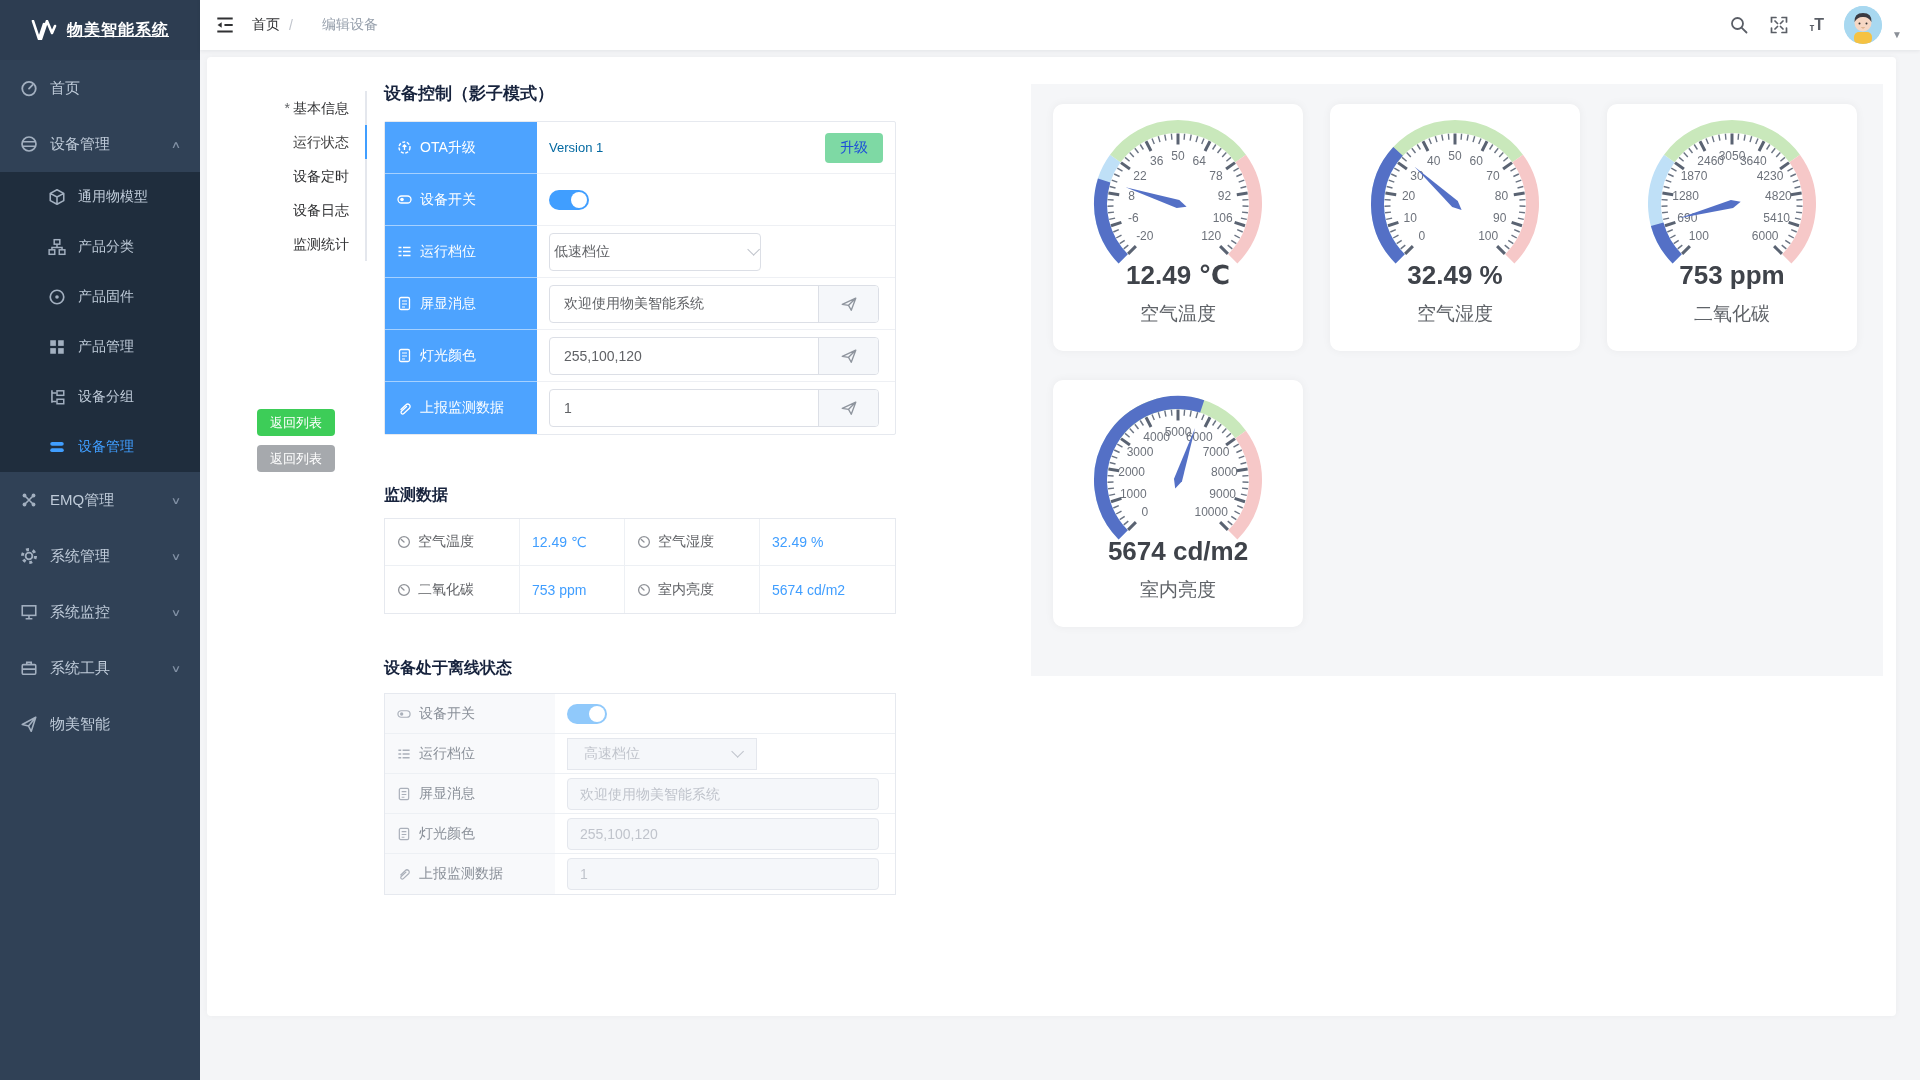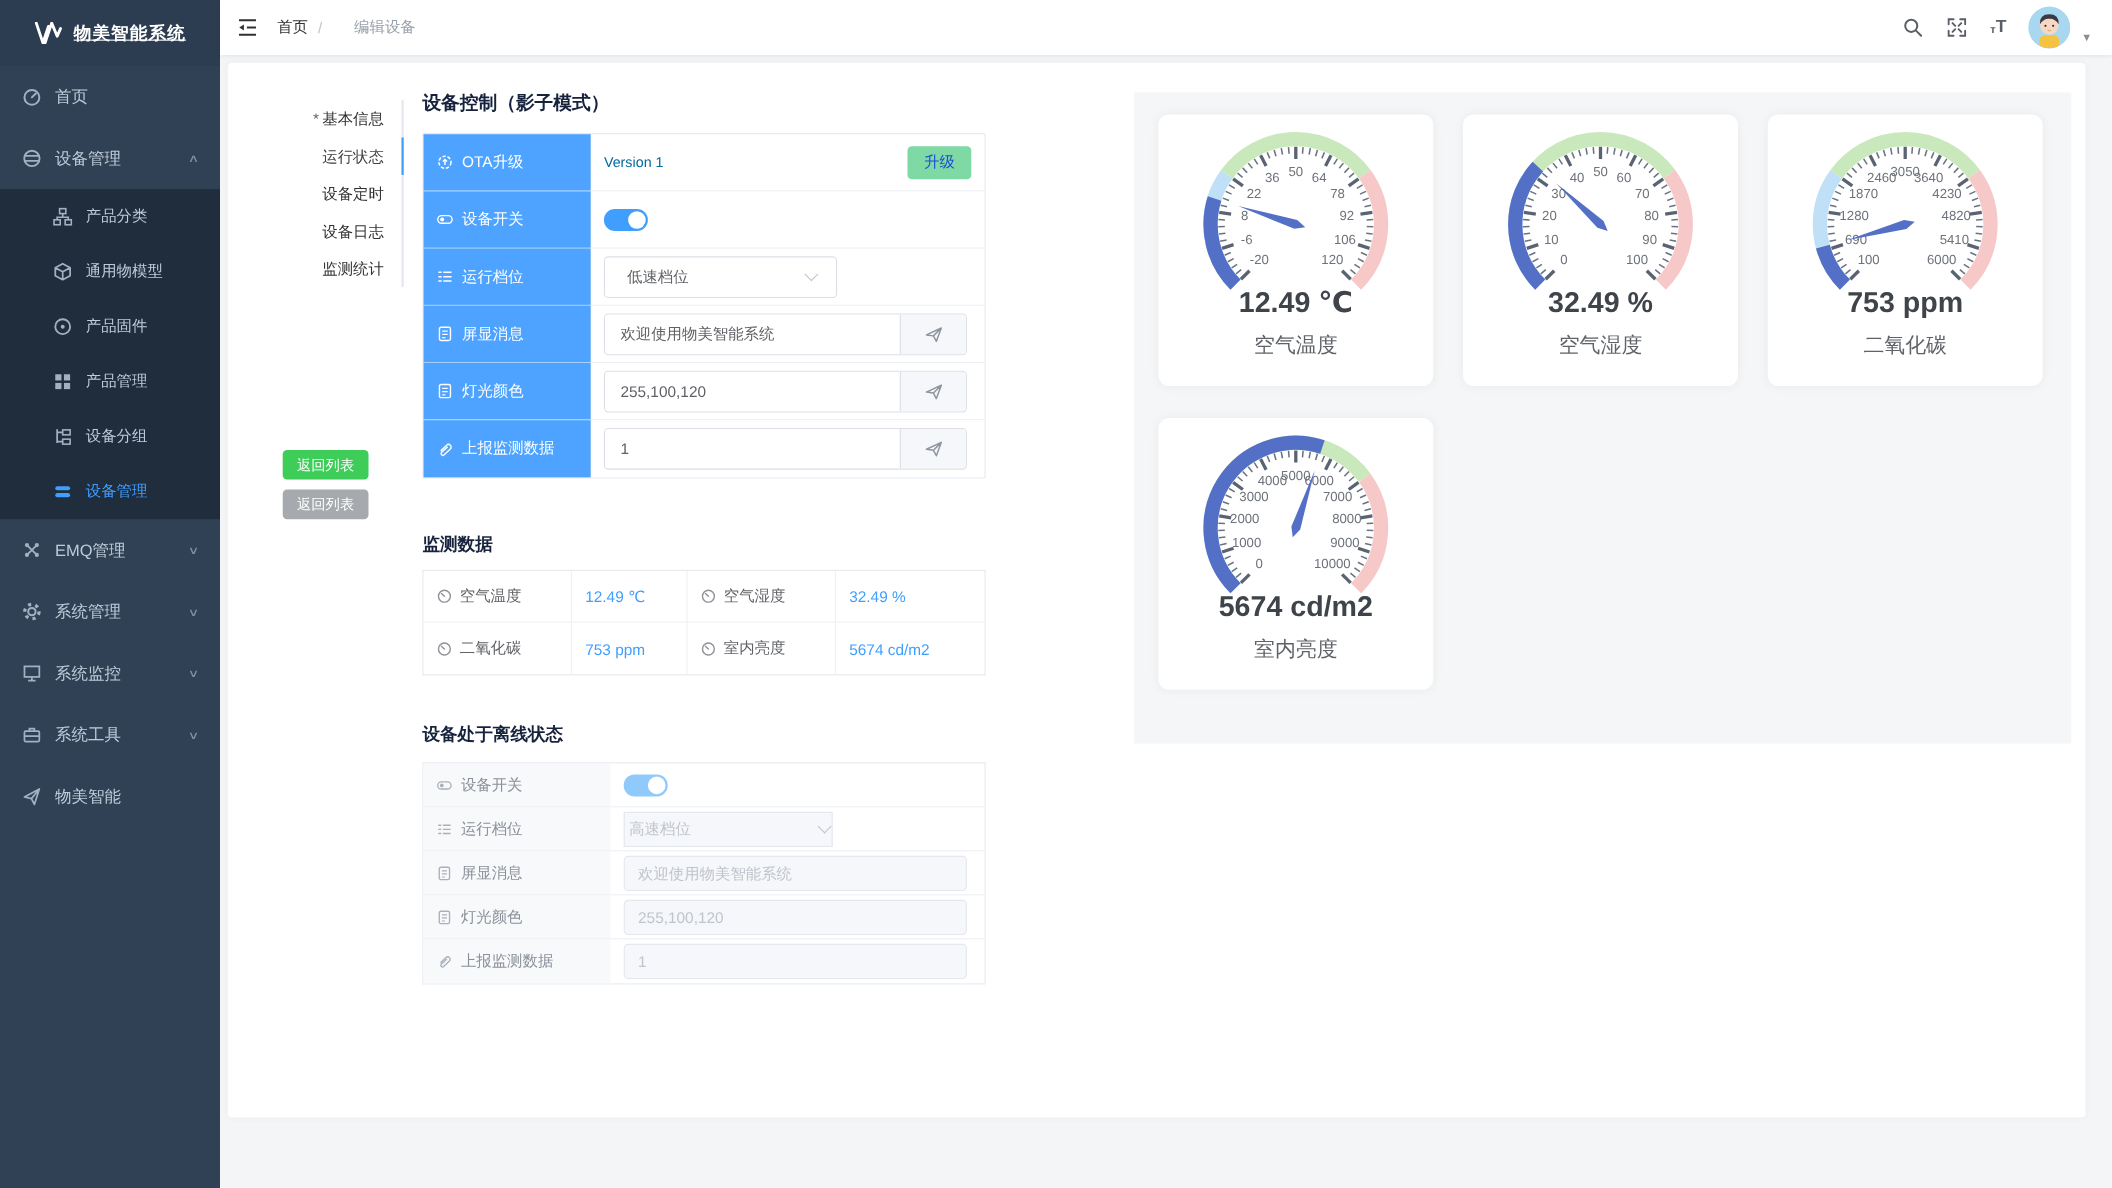--- a/index.html
+++ b/index.html
@@ -64,21 +64,21 @@
   .lbl .licon { width:15px; height:15px; flex:0 0 15px; }
   .fld { flex:1; display:flex; align-items:center; padding:0 12px; border-bottom:1px solid #eef0f4; position:relative; }
   .row:last-child .fld { border-bottom:none; }
   .ver { font-size:13px; color:#0369a1; }
   .upg { position:absolute; right:12px; width:58px; height:30px; border:none; border-radius:4px; background:#7ed9a4; color:#1d4ed8; font-size:14px; cursor:pointer; font-family:Liberation Sans, sans-serif; }
 
   .toggle { width:40px; height:20px; border-radius:10px; background:#409EFF; position:relative; cursor:pointer; }
   .toggle::after { content:""; position:absolute; top:2px; right:2px; width:16px; height:16px; border-radius:50%; background:#fff; }
   .toggle.dis { background:#90c9fb; cursor:default; }
 
-  .selbox { width:212px; height:38px; border:1px solid #dcdfe6; border-radius:4px; display:flex; align-items:center; justify-content:space-between; padding:0 20px; font-size:14px; color:#606266; cursor:pointer; background:#fff; }
+  .selbox { width:212px; height:38px; border:1px solid #dcdfe6; border-radius:4px; display:flex; align-items:center; justify-content:space-between; padding:0 4px; font-size:14px; color:#606266; cursor:pointer; background:#fff; }
   .darr { width:9px; height:9px; border-right:1.5px solid #c0c4cc; border-bottom:1.5px solid #c0c4cc; transform:rotate(45deg) translateY(-3px); }
 
   .inputgrp { display:flex; width:330px; height:38px; border:1px solid #dcdfe6; border-radius:4px; overflow:hidden; background:#fff; }
   .inputgrp input { flex:1; border:none; outline:none; padding:0 14px; font-size:14px; color:#606266; font-family:inherit; background:transparent; min-width:0; }
   .sendbtn { width:60px; flex:0 0 60px; background:#f5f7fa; border-left:1px solid #dcdfe6; display:flex; align-items:center; justify-content:center; cursor:pointer; color:#8f959e; }
   .sendbtn svg { width:18px; height:18px; }
 
   
   .mwrap { margin-top:50px; }
   .mtbl { margin-top:12px; border:1px solid #e6e9ef; display:grid; grid-template-columns:135px 105px 135px 135px; }
@@ -91,21 +91,21 @@
 
   
   .owrap { margin-top:44px; }
   .otbl { margin-top:14px; border:1px solid #e6e9ef; }
   .orow { display:flex; height:40px; }
   .olbl { width:170px; flex:0 0 170px; background:#f8f9fb; color:#8a9099; display:flex; align-items:center; gap:8px; padding:0 12px; font-size:14px; border-bottom:1px solid #edf0f4; }
   .orow:last-child .olbl { border-bottom:none; }
   .olbl svg { width:14px; height:14px; color:#aab0ba; flex:0 0 14px; }
   .ofld { flex:1; display:flex; align-items:center; padding:0 12px; border-bottom:1px solid #edf0f4; }
   .orow:last-child .ofld { border-bottom:none; }
-  .dis-select { width:190px; height:32px; background:#f5f7fa; border:1px solid #e4e7ed; border-radius:0; display:flex; align-items:center; justify-content:space-between; padding:0 4px; font-size:14px; color:#c0c4cc; }
+  .dis-select { width:190px; height:32px; background:#f5f7fa; border:1px solid #e4e7ed; border-radius:0; display:flex; align-items:center; justify-content:space-between; padding:0 16px; font-size:14px; color:#c0c4cc; }
   .dis-input { width:312px; height:32px; background:#f5f7fa; border:1px solid #e4e7ed; border-radius:4px; color:#c0c4cc; padding:0 12px; font-size:14px; font-family:inherit; outline:none; }
   .dis-input::placeholder { color:#c0c4cc; opacity:1; }
 
   
   .gauges { position:absolute; left:824px; top:27px; width:852px; height:592px; background:#f5f6f8; display:flex; flex-wrap:wrap; align-content:flex-start; gap:29px 27px; padding:20px 22px; }
   .gcard { width:250px; height:247px; background:#fff; border-radius:10px; box-shadow:0 0 10px rgba(0,0,0,.05); display:flex; flex-direction:column; align-items:center; padding-top:12px; }
   .gval { font-size:26px; font-weight:bold; color:#3f434a; margin-top:-8px; }
   .glab { font-size:19px; color:#5f6368; margin-top:10px; }
 
   svg { display:block; }
@@ -134,32 +134,32 @@
         <svg class="micon" viewBox="0 0 16 16">
             <circle cx="8" cy="8" r="6.2" fill="none" stroke="currentColor" stroke-width="1.5"></circle>
             <path d="M2.3 6h11.4 M2.3 10h11.4" stroke="currentColor" stroke-width="1.3" fill="none"></path>
           </svg>
         <span>设备管理</span>
         <span class="chev">∧</span>
       </div>
       <div class="submenu">
         <div class="menu-item">
           <svg class="micon" viewBox="0 0 16 16">
+              <path d="M8 1.5 L14 4.8 V11.2 L8 14.5 L2 11.2 V4.8 Z M2 4.8 L8 8 L14 4.8 M8 8 V14.5" fill="none" stroke="currentColor" stroke-width="1.4" stroke-linejoin="round"></path>
+            </svg>
+          <span>通用物模型</span>
+        </div>
+        <div class="menu-item">
+          <svg class="micon" viewBox="0 0 16 16">
               <rect x="5.5" y="1.5" width="5" height="4" fill="none" stroke="currentColor" stroke-width="1.3"></rect>
               <rect x="1" y="10.5" width="5" height="4" fill="none" stroke="currentColor" stroke-width="1.3"></rect>
               <rect x="10" y="10.5" width="5" height="4" fill="none" stroke="currentColor" stroke-width="1.3"></rect>
               <path d="M8 5.5v3 M3.5 10.5v-2h9v2" fill="none" stroke="currentColor" stroke-width="1.3"></path>
             </svg>
           <span>产品分类</span>
-        </div>
-        <div class="menu-item">
-          <svg class="micon" viewBox="0 0 16 16">
-              <path d="M8 1.5 L14 4.8 V11.2 L8 14.5 L2 11.2 V4.8 Z M2 4.8 L8 8 L14 4.8 M8 8 V14.5" fill="none" stroke="currentColor" stroke-width="1.4" stroke-linejoin="round"></path>
-            </svg>
-          <span>通用物模型</span>
         </div>
         <div class="menu-item">
           <svg class="micon" viewBox="0 0 16 16">
               <circle cx="8" cy="8" r="6" fill="none" stroke="currentColor" stroke-width="1.5"></circle>
               <circle cx="8" cy="8" r="1.6" fill="currentColor"></circle>
             </svg>
           <span>产品固件</span>
         </div>
         <div class="menu-item">
           <svg class="micon" viewBox="0 0 16 16">

